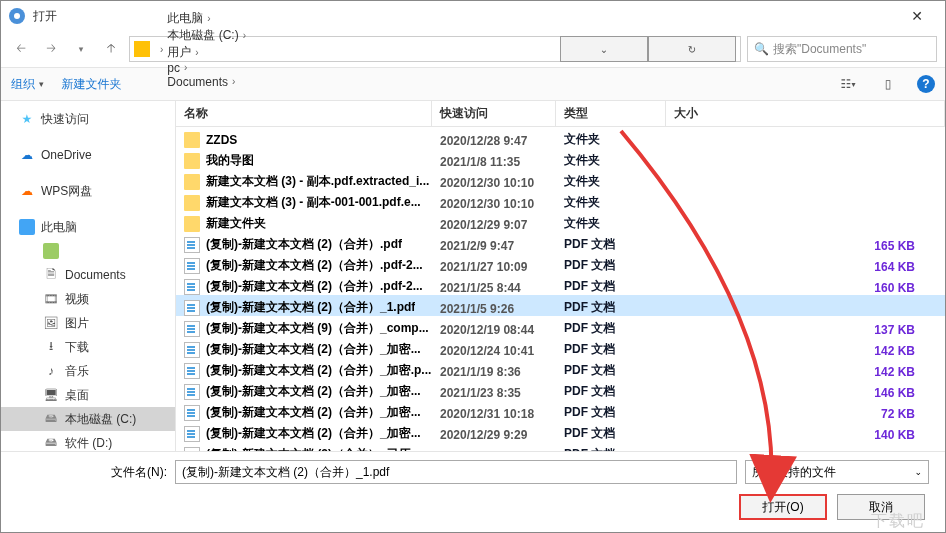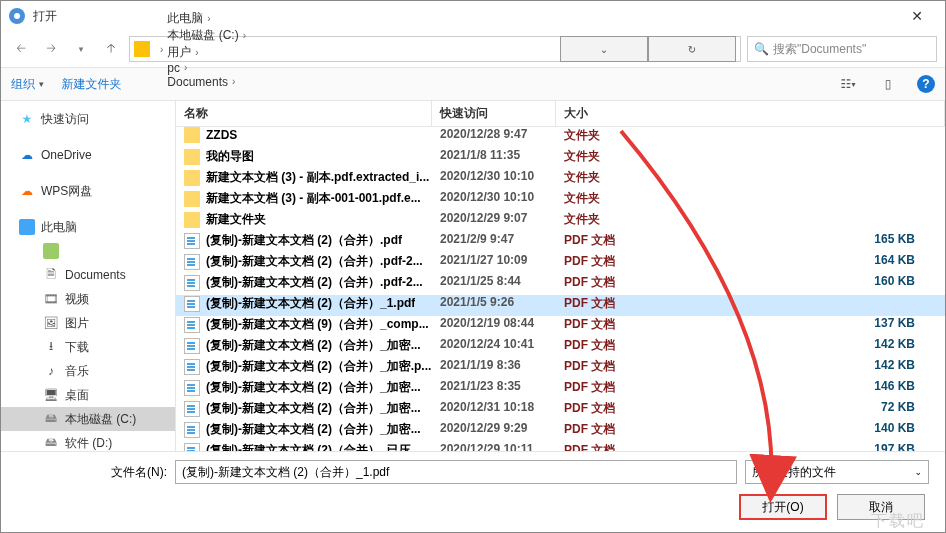--- a/index.html
+++ b/index.html
@@ -50,27 +50,27 @@
 .si-drv { color: #888; }
 
 .filepane { flex: 1; display: flex; flex-direction: column; overflow: hidden; font-weight: bold; }
 .cols { display: flex; height: 26px; border-bottom: 1px solid #e5e5e5; align-items: center; color: #333; }
 .cols > div { padding-left: 8px; border-right: 1px solid #e5e5e5; height: 100%; display: flex; align-items: center; }
 .c-name { width: 256px; }
 .c-date { width: 124px; }
 .c-type { width: 110px; }
 .c-size { flex: 1; }
 .rows { flex: 1; overflow-y: auto; }
-.row { display: flex; height: 21px; align-items: flex-start; cursor: pointer; }
+.row { display: flex; height: 21px; align-items: flex-end; cursor: pointer; }
 .row.selected { background: #cde8ff; }
 .row .rc-name { width: 256px; display: flex; align-items: center; padding-left: 8px; gap: 6px; overflow: hidden; white-space: nowrap; }
 .row .rc-name span { overflow: hidden; text-overflow: ellipsis; }
 .row .rc-date { width: 124px; padding-left: 8px; color: #555; }
-.row .rc-type { width: 110px; padding-left: 8px; color: #7f1d1d; }
-.row .rc-size { flex: 1; padding-right: 30px; text-align: right; color: #0c4a6e; }
+.row .rc-type { width: 110px; padding-left: 8px; color: #0f172a; }
+.row .rc-size { flex: 1; padding-right: 30px; text-align: right; color: #6d28d9; }
 .ficon { width: 16px; height: 16px; flex-shrink: 0; }
 .ficon.folder { background: #ffd86b; border-radius: 1px; }
 .ficon.pdf { background: linear-gradient(#fff,#fff); border: 1px solid #bbb; position: relative; }
 .ficon.pdf::before { content: ""; position: absolute; left: 2px; top: 3px; width: 8px; height: 2px; background: #4fa3e0; box-shadow: 0 3px 0 #4fa3e0, 0 6px 0 #4fa3e0; }
 
 .bottom { border-top: 1px solid #e5e5e5; padding: 8px 16px; display: flex; flex-direction: column; gap: 10px; position: relative; }
 .fn-row { display: flex; align-items: center; gap: 8px; }
 .fn-label { width: 150px; text-align: right; }
 .fn-input { flex: 1; height: 24px; border: 1px solid #aaa; padding: 0 6px; background: #fff; }
 .fn-filter { width: 184px; height: 24px; border: 1px solid #aaa; padding: 0 6px; display: flex; align-items: center; justify-content: space-between; background: #fff; cursor: pointer; }
@@ -190,20 +190,21 @@
     <div class="side-item sub">
         <span class="si-icon si-drv">🖴</span>
         <span>软件 (D:)</span>
       </div>
   </div>
 
   <div class="filepane">
     <div class="cols">
       <div class="c-name">名称</div>
       <div class="c-date">快速访问</div>
+      <div class="c-type">类型</div>
       <div class="c-size">大小</div>
     </div>
     <div class="rows" id="rows">
         <div class="row">
           <div class="rc-name">
             <div class="ficon folder"></div>
             <span>ZZDS</span>
           </div>
           <div class="rc-date">2020/12/28 9:47</div>
           <div class="rc-type">文件夹</div>

